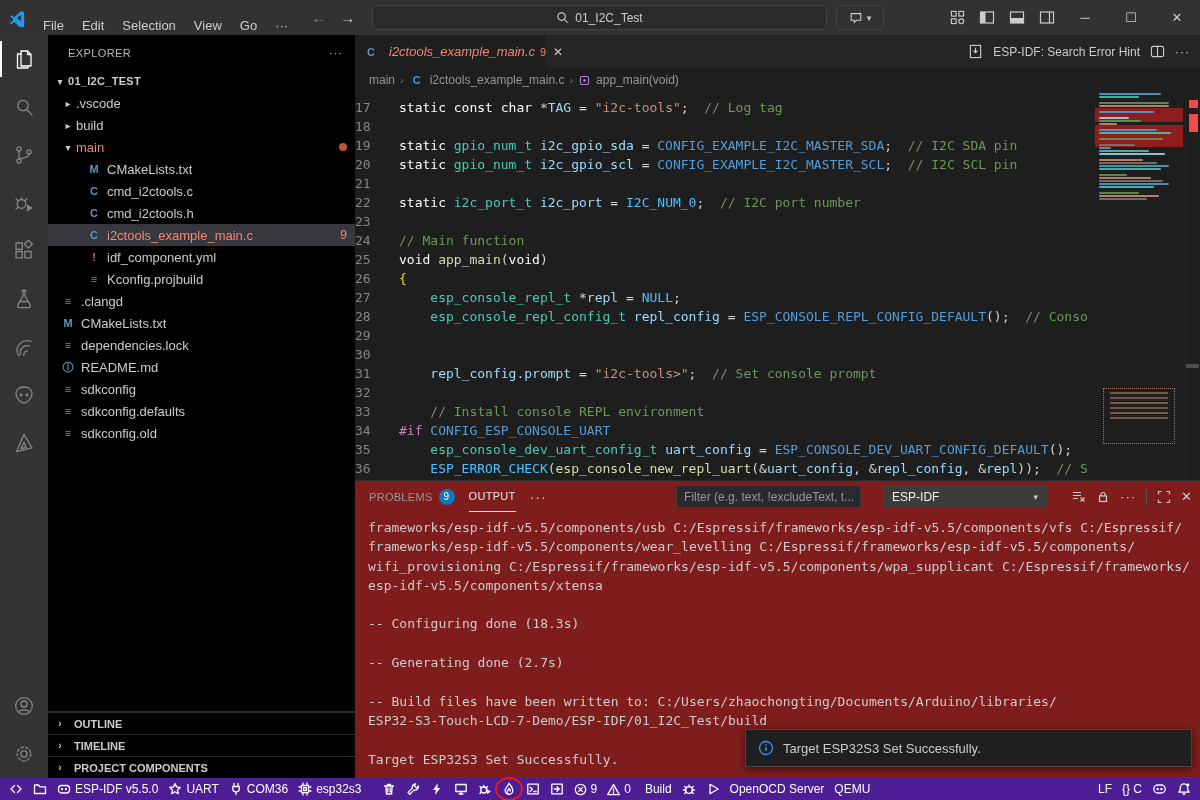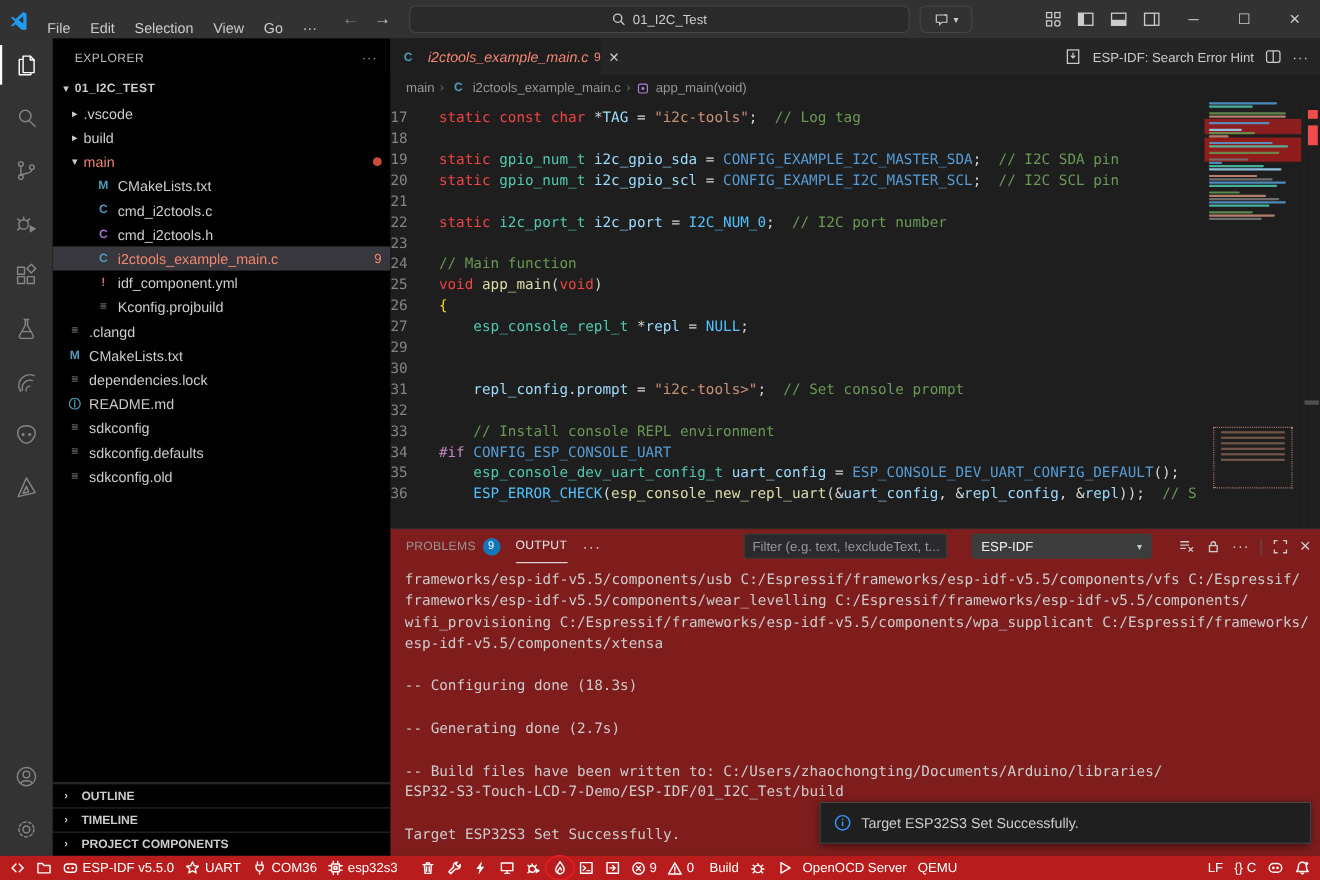--- a/index.html
+++ b/index.html
@@ -43,21 +43,21 @@
   .tab .tab-label{color:#f48771;font-style:italic}
   .tab .tab-badge{color:#f48771;font-size:11px}
   .tab .tab-close{margin-left:2px;color:#cccccc;font-size:12px;cursor:pointer}
   .editor-actions{margin-left:auto;display:flex;align-items:center;gap:10px;padding-right:10px;color:#cccccc;font-size:12px}
   .breadcrumb{height:24px;display:flex;align-items:center;gap:5px;padding-left:14px;font-size:12px;color:#969696}
   .bc-sep{font-size:11px;color:#6f6f6f}
   .code-area{position:relative;height:388px;overflow:hidden;font-family:"DejaVu Sans Mono",monospace;font-size:13px}
   .code-scroll{position:absolute;left:0;top:6px;right:105px;overflow:hidden}
   .code-line{height:19px;line-height:19px;display:flex;white-space:pre;cursor:text}
   .gutter{flex:0 0 44px;text-align:left;color:#858585;padding-right:16px}
-  .tk-kw{color:#ef4444}.tk-type{color:#4ec9b0}.tk-var{color:#9cdcfe}.tk-fn{color:#dcdcaa}
+  .tk-kw{color:#ffffff}.tk-type{color:#4ec9b0}.tk-var{color:#9cdcfe}.tk-fn{color:#dcdcaa}
   .tk-str{color:#ce9178}.tk-cmt{color:#6a9955}.tk-macro{color:#569cd6}.tk-const{color:#4fc1ff}
   .tk-pre{color:#c586c0}.tk-pun{color:#d4d4d4}.tk-op{color:#d4d4d4}.tk-brace{color:#ffd700}.tk-ind{color:#d4d4d4}
   .minimap{position:absolute;right:15px;top:0;width:90px;height:388px;background:#1e1e1e;cursor:pointer}
   .mm-bar{height:2px;margin:1px 0 1px 4px;border-radius:1px;opacity:.85}
   .mm-red{position:absolute;left:0;top:16px;width:88px;height:14px;background:#8b1f1f}
   .mm-red2{position:absolute;left:0;top:33px;width:88px;height:22px;background:#901c1c}
   .mm-box{position:absolute;left:8px;top:296px;width:72px;height:56px;border:1px dotted #ce9178;opacity:.8}
   .mm-box i{display:block;height:2px;margin:3px 6px;background:#ce9178;opacity:.6}
   .overview-ruler{position:absolute;right:0;top:0;width:15px;height:388px;background:#1e1e1e;border-left:1px solid #252526;cursor:pointer}
   .ovr-err{position:absolute;right:2px;width:9px;background:#f14c4c}
@@ -70,21 +70,21 @@
   .panel-badge{background:#1177bb;color:#ffffff;border-radius:9px;min-width:16px;height:16px;display:flex;align-items:center;justify-content:center;font-size:10px}
   .panel-more{color:#cccccc;font-size:14px;letter-spacing:1px}
   .panel-filter{margin-left:auto;width:185px;height:23px;background:#2a2a2e;border:1px solid #3c3c3c;border-radius:3px;display:flex;align-items:center;padding:0 7px;color:#989898;font-size:12px;white-space:nowrap;overflow:hidden}
   .panel-select{width:164px;height:23px;background:#3c3c3c;border:1px solid #3c3c3c;border-radius:3px;display:flex;align-items:center;justify-content:space-between;padding:0 8px;color:#f0f0f0;font-size:12px;margin-left:8px}
   .panel-icons{display:flex;align-items:center;gap:10px;margin-left:10px;color:#cccccc}
   .panel-sep{width:1px;height:16px;background:#555}
   .panel-content{padding:6px 0 0 13px;font-family:"DejaVu Sans Mono",monospace;font-size:13px;color:#cccccc}
   .out-line{height:19.3px;line-height:19.3px;white-space:pre}
   .out-link{cursor:pointer}
   
-  .statusbar{position:absolute;left:0;bottom:0;width:1200px;height:22px;background:#b91c1c;color:#ffffff;display:flex;align-items:flex-start;font-size:12px;padding:0 4px}
+  .statusbar{position:absolute;left:0;bottom:0;width:1200px;height:22px;background:#4c1d95;color:#ffffff;display:flex;align-items:flex-start;font-size:12px;padding:0 4px}
   .sb-item{display:flex;align-items:center;gap:4px;padding:0 5px;height:22px;cursor:pointer;white-space:nowrap}
   .sb-right{margin-left:auto;display:flex;align-items:center}
   .annotated{position:relative}
   .annotated::after{content:"";position:absolute;left:-2px;right:-2px;top:-1px;bottom:-1px;border:2.5px solid #e01b24;border-radius:50%;pointer-events:none}
   
   .toast{position:absolute;right:8px;bottom:33px;width:447px;height:38px;background:#1f1f1f;border:1px solid #454545;box-shadow:0 2px 8px rgba(0,0,0,.5);display:flex;align-items:center;gap:9px;padding:0 12px;font-size:13px;color:#cccccc;z-index:50}
 </style>
 </head>
 <body>
 
@@ -369,20 +369,21 @@
         <div class="code-line"><span class="gutter">18</span><span></span></div>
         <div class="code-line"><span class="gutter">19</span><span><span class="tk-kw">static </span><span class="tk-type">gpio_num_t </span><span class="tk-var">i2c_gpio_sda</span><span class="tk-op"> = </span><span class="tk-macro">CONFIG_EXAMPLE_I2C_MASTER_SDA</span><span class="tk-pun">;</span><span class="tk-cmt">  // I2C SDA pin</span></span></div>
         <div class="code-line"><span class="gutter">20</span><span><span class="tk-kw">static </span><span class="tk-type">gpio_num_t </span><span class="tk-var">i2c_gpio_scl</span><span class="tk-op"> = </span><span class="tk-macro">CONFIG_EXAMPLE_I2C_MASTER_SCL</span><span class="tk-pun">;</span><span class="tk-cmt">  // I2C SCL pin</span></span></div>
         <div class="code-line"><span class="gutter">21</span><span></span></div>
         <div class="code-line"><span class="gutter">22</span><span><span class="tk-kw">static </span><span class="tk-type">i2c_port_t </span><span class="tk-var">i2c_port</span><span class="tk-op"> = </span><span class="tk-const">I2C_NUM_0</span><span class="tk-pun">;</span><span class="tk-cmt">  // I2C port number</span></span></div>
         <div class="code-line"><span class="gutter">23</span><span></span></div>
         <div class="code-line"><span class="gutter">24</span><span><span class="tk-cmt">// Main function</span></span></div>
         <div class="code-line"><span class="gutter">25</span><span><span class="tk-kw">void </span><span class="tk-fn">app_main</span><span class="tk-pun">(</span><span class="tk-kw">void</span><span class="tk-pun">)</span></span></div>
         <div class="code-line"><span class="gutter">26</span><span><span class="tk-brace">{</span></span></div>
         <div class="code-line"><span class="gutter">27</span><span><span class="tk-ind">    </span><span class="tk-type">esp_console_repl_t </span><span class="tk-op">*</span><span class="tk-var">repl</span><span class="tk-op"> = </span><span class="tk-const">NULL</span><span class="tk-pun">;</span></span></div>
+        <div class="code-line"><span class="gutter">28</span><span><span class="tk-ind">    </span><span class="tk-type">esp_console_repl_config_t </span><span class="tk-var">repl_config</span><span class="tk-op"> = </span><span class="tk-macro">ESP_CONSOLE_REPL_CONFIG_DEFAULT</span><span class="tk-pun">();</span><span class="tk-cmt">  // Conso</span></span></div>
         <div class="code-line"><span class="gutter">29</span><span></span></div>
         <div class="code-line"><span class="gutter">30</span><span></span></div>
         <div class="code-line"><span class="gutter">31</span><span><span class="tk-ind">    </span><span class="tk-var">repl_config</span><span class="tk-pun">.</span><span class="tk-var">prompt</span><span class="tk-op"> = </span><span class="tk-str">"i2c-tools&gt;"</span><span class="tk-pun">;</span><span class="tk-cmt">  // Set console prompt</span></span></div>
         <div class="code-line"><span class="gutter">32</span><span></span></div>
         <div class="code-line"><span class="gutter">33</span><span><span class="tk-ind">    </span><span class="tk-cmt">// Install console REPL environment</span></span></div>
         <div class="code-line"><span class="gutter">34</span><span><span class="tk-pre">#if </span><span class="tk-macro">CONFIG_ESP_CONSOLE_UART</span></span></div>
         <div class="code-line"><span class="gutter">35</span><span><span class="tk-ind">    </span><span class="tk-type">esp_console_dev_uart_config_t </span><span class="tk-var">uart_config</span><span class="tk-op"> = </span><span class="tk-macro">ESP_CONSOLE_DEV_UART_CONFIG_DEFAULT</span><span class="tk-pun">();</span></span></div>
         <div class="code-line"><span class="gutter">36</span><span><span class="tk-ind">    </span><span class="tk-const">ESP_ERROR_CHECK</span><span class="tk-pun">(</span><span class="tk-fn">esp_console_new_repl_uart</span><span class="tk-pun">(</span><span class="tk-op">&amp;</span><span class="tk-var">uart_config</span><span class="tk-pun">, </span><span class="tk-op">&amp;</span><span class="tk-var">repl_config</span><span class="tk-pun">, </span><span class="tk-op">&amp;</span><span class="tk-var">repl</span><span class="tk-pun">));</span><span class="tk-cmt">  // S</span></span></div>
       </div>
     <div class="minimap" id="minimap">

